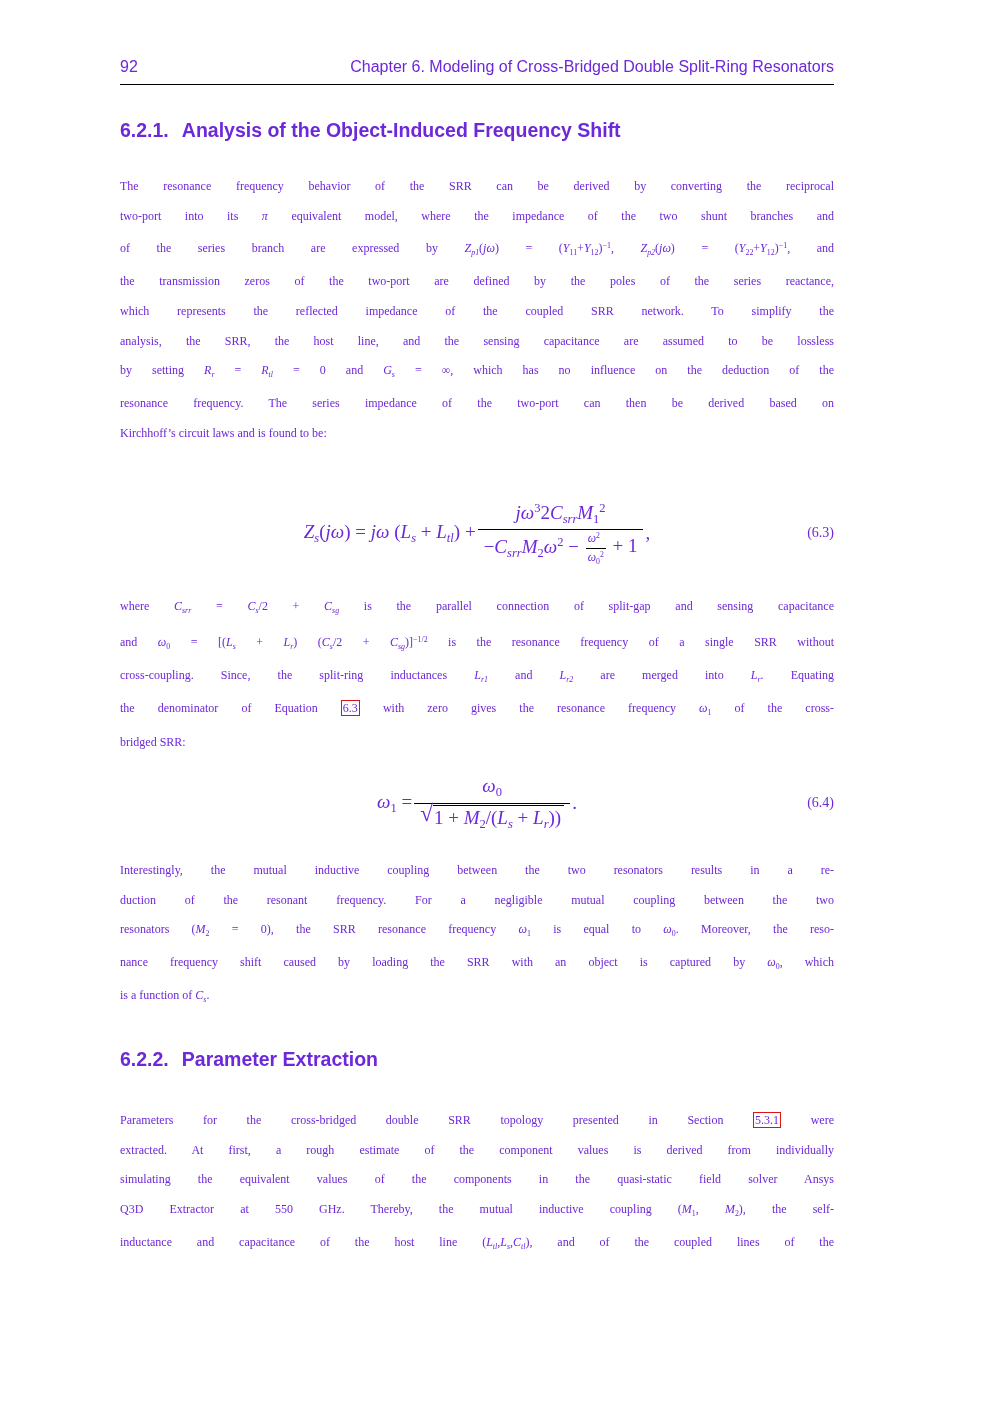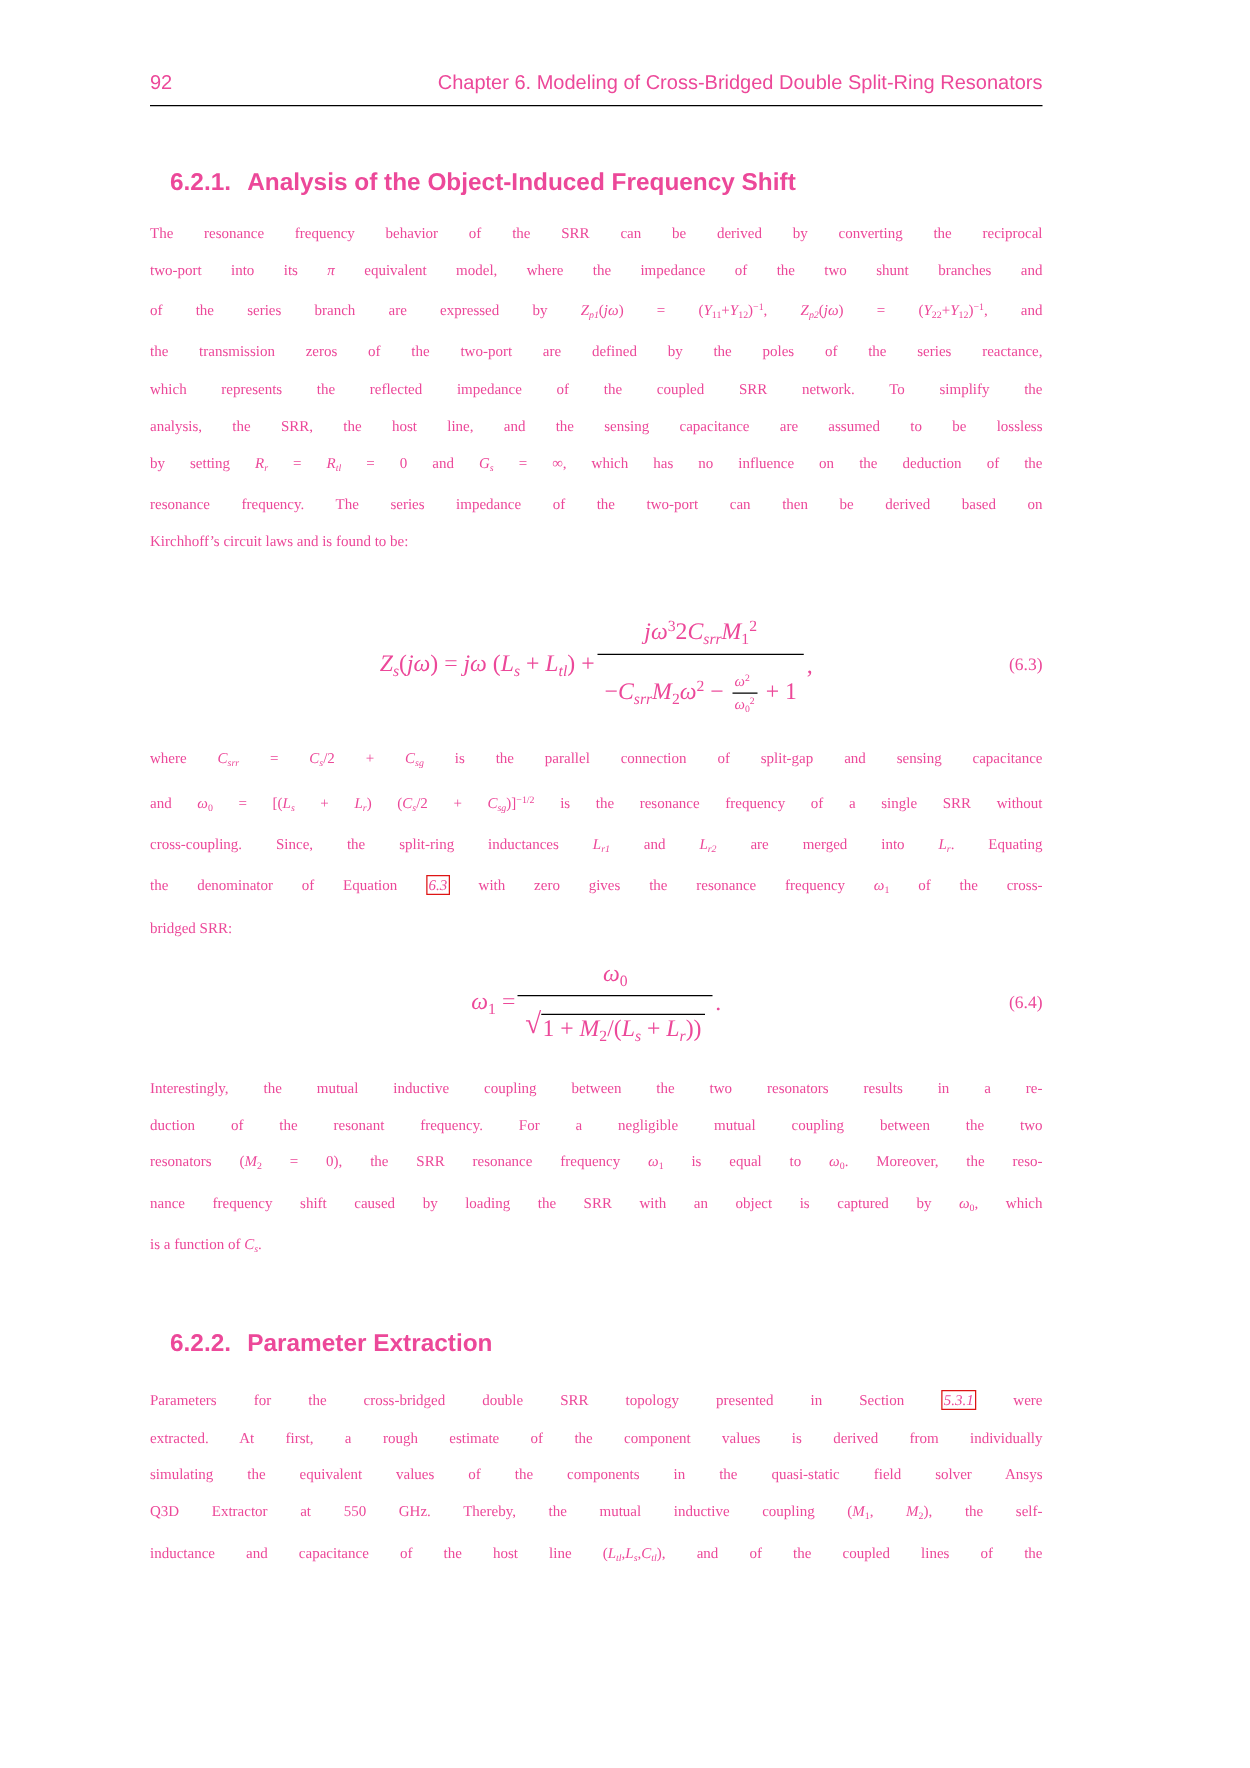--- a/index.html
+++ b/index.html
@@ -1,21 +1,21 @@
 <!DOCTYPE html>
 <html><head>
 <meta charset="utf-8">
 <style>
   html,body { margin:0; padding:0; background:#ffffff; }
   .page {
     position: relative;
     width: 1000px;
     height: 1414px;
     background: #ffffff;
-    color: #ec4899;
+    color: #6d28d9;
     font-family: "Liberation Serif", "DejaVu Serif", serif;
     overflow: hidden;
   }
   .content {
     position: absolute;
     left: 120px;
     top: 0;
     width: 714px;
     height: 1414px;
   }
@@ -33,60 +33,60 @@
     border-bottom: 1px solid #000;
   }
   
   .sechead {
     position: absolute;
     left: 0;
     font-family: "Liberation Sans", "DejaVu Sans", sans-serif;
     font-weight: bold;
     font-size: 19.5px;
     line-height: 26px;
-    margin: 16px;
+    margin: 0;
     white-space: nowrap;
   }
   .sechead .sec-num { margin-right: 13px; }
   
   .para { position: absolute; left: 0; width: 714px; }
   .line {
     font-size: 12px;
     line-height: 29.6px;
     text-align: justify;
     text-align-last: justify;
     white-space: normal;
   }
   .line.last { text-align-last: left; }
   
   .i { font-style: italic; }
   .sub  { font-size: 66%; vertical-align: -0.32em; }
   .isub { font-size: 66%; vertical-align: -0.32em; font-style: italic; }
   .sup  { font-size: 66%; vertical-align: 0.52em; }
   .boxg { border: 1.6px solid #0ecc0e; padding: 0 2px; }
-  .boxr { border: 1.6px solid #de1414; padding: 0 1px; font-style: italic; }
+  .boxr { border: 1.6px solid #de1414; padding: 0 1px; }
   
   .equation {
     position: absolute;
     left: 0; width: 714px;
     display: flex;
     align-items: center;
     justify-content: center;
     font-size: 19px;
   }
   .eq-body { display: inline-flex; align-items: center; }
   .eq-tag {
     position: absolute;
     right: 0; top: 50%;
     transform: translateY(-50%);
     font-size: 14px;
   }
   .frac { display: inline-block; vertical-align: middle; text-align: center; margin: 0 2px; }
   .frac > .num { display: block; padding: 0 6px 3px 6px; }
-  .frac > .den { display: block; border-top: 1.2px solid #000; padding: 14px 6px 0 6px; white-space: nowrap; font-family: Liberation Serif, serif; }
+  .frac > .den { display: block; border-top: 1.2px solid #000; padding: 1px 6px 0 6px; white-space: nowrap; font-family: Liberation Serif, serif; }
   .sfrac { display: inline-block; vertical-align: middle; text-align: left; font-size: 62%; margin: 0 2px; }
   .sfrac > .num { display: block; padding: 0 2px 1px 2px; }
   .sfrac > .den { display: block; border-top: 1px solid #000; padding: 1px 2px 0 2px; }
   .sqrt { display: inline-flex; align-items: flex-start; }
   .sqrt-sym { font-size: 1.22em; line-height: 1; transform: translateY(-3px); }
   .radicand { border-top: 1.3px solid #000; padding: 1px 3px 0 1px; white-space: nowrap; }
 </style>
 </head>
 <body>
 

